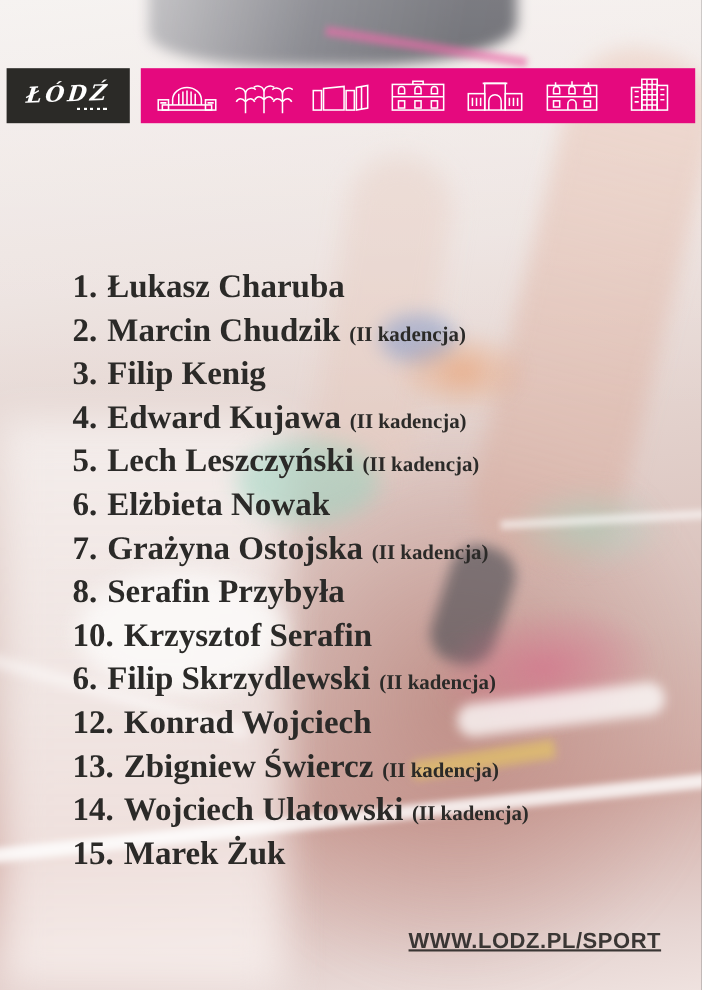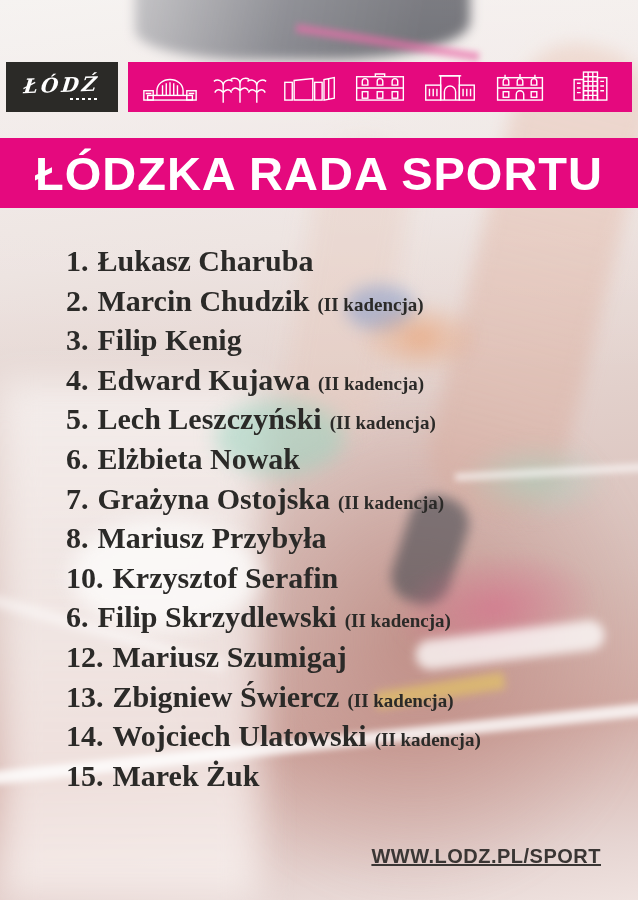--- a/index.html
+++ b/index.html
@@ -175,36 +175,33 @@
         <rect x="23" y="4" width="15" height="30"></rect>
         <path d="M28 4 v30 M33 4 v30 M23 9 h15 M23 14 h15 M23 19 h15 M23 24 h15 M23 29 h15"></path>
         <rect x="13" y="12" width="10" height="22"></rect>
         <path d="M16 16 h4 M16 21 h4 M16 26 h4"></path>
         <rect x="38" y="10" width="10" height="24"></rect>
         <path d="M41 14 h4 M41 19 h4 M41 24 h4"></path>
       </svg>
     </span>
   </div>
 
-  <div class="banner" style="background: rgb(229, 9, 126);">
-    <h1>ŁÓDZKA RADA SPORTU</h1>
-  </div>
 
   <ul class="list">
     <li><span class="num">1.</span><span>Łukasz Charuba</span><span class="suffix"></span></li>
     <li><span class="num">2.</span><span>Marcin Chudzik</span><span class="suffix">(II kadencja)</span></li>
     <li><span class="num">3.</span><span>Filip Kenig</span><span class="suffix"></span></li>
     <li><span class="num">4.</span><span>Edward Kujawa</span><span class="suffix">(II kadencja)</span></li>
     <li><span class="num">5.</span><span>Lech Leszczyński</span><span class="suffix">(II kadencja)</span></li>
     <li><span class="num">6.</span><span>Elżbieta Nowak</span><span class="suffix"></span></li>
     <li><span class="num">7.</span><span>Grażyna Ostojska</span><span class="suffix">(II kadencja)</span></li>
-    <li><span class="num">8.</span><span>Mariusz Przybyła</span><span class="suffix"></span></li>
+    <li><span class="num">8.</span><span>Serafin Przybyła</span><span class="suffix"></span></li>
     <li><span class="num">10.</span><span>Krzysztof Serafin</span><span class="suffix"></span></li>
     <li><span class="num">6.</span><span>Filip Skrzydlewski</span><span class="suffix">(II kadencja)</span></li>
-    <li><span class="num">12.</span><span>Mariusz Szumigaj</span><span class="suffix"></span></li>
+    <li><span class="num">12.</span><span>Konrad Wojciech</span><span class="suffix"></span></li>
     <li><span class="num">13.</span><span>Zbigniew Świercz</span><span class="suffix">(II kadencja)</span></li>
     <li><span class="num">14.</span><span>Wojciech Ulatowski</span><span class="suffix">(II kadencja)</span></li>
     <li><span class="num">15.</span><span>Marek Żuk</span><span class="suffix"></span></li>
   </ul>
 
   <div class="footer-url">WWW.LODZ.PL/SPORT</div>
 
 </div>
 
 </body></html>

